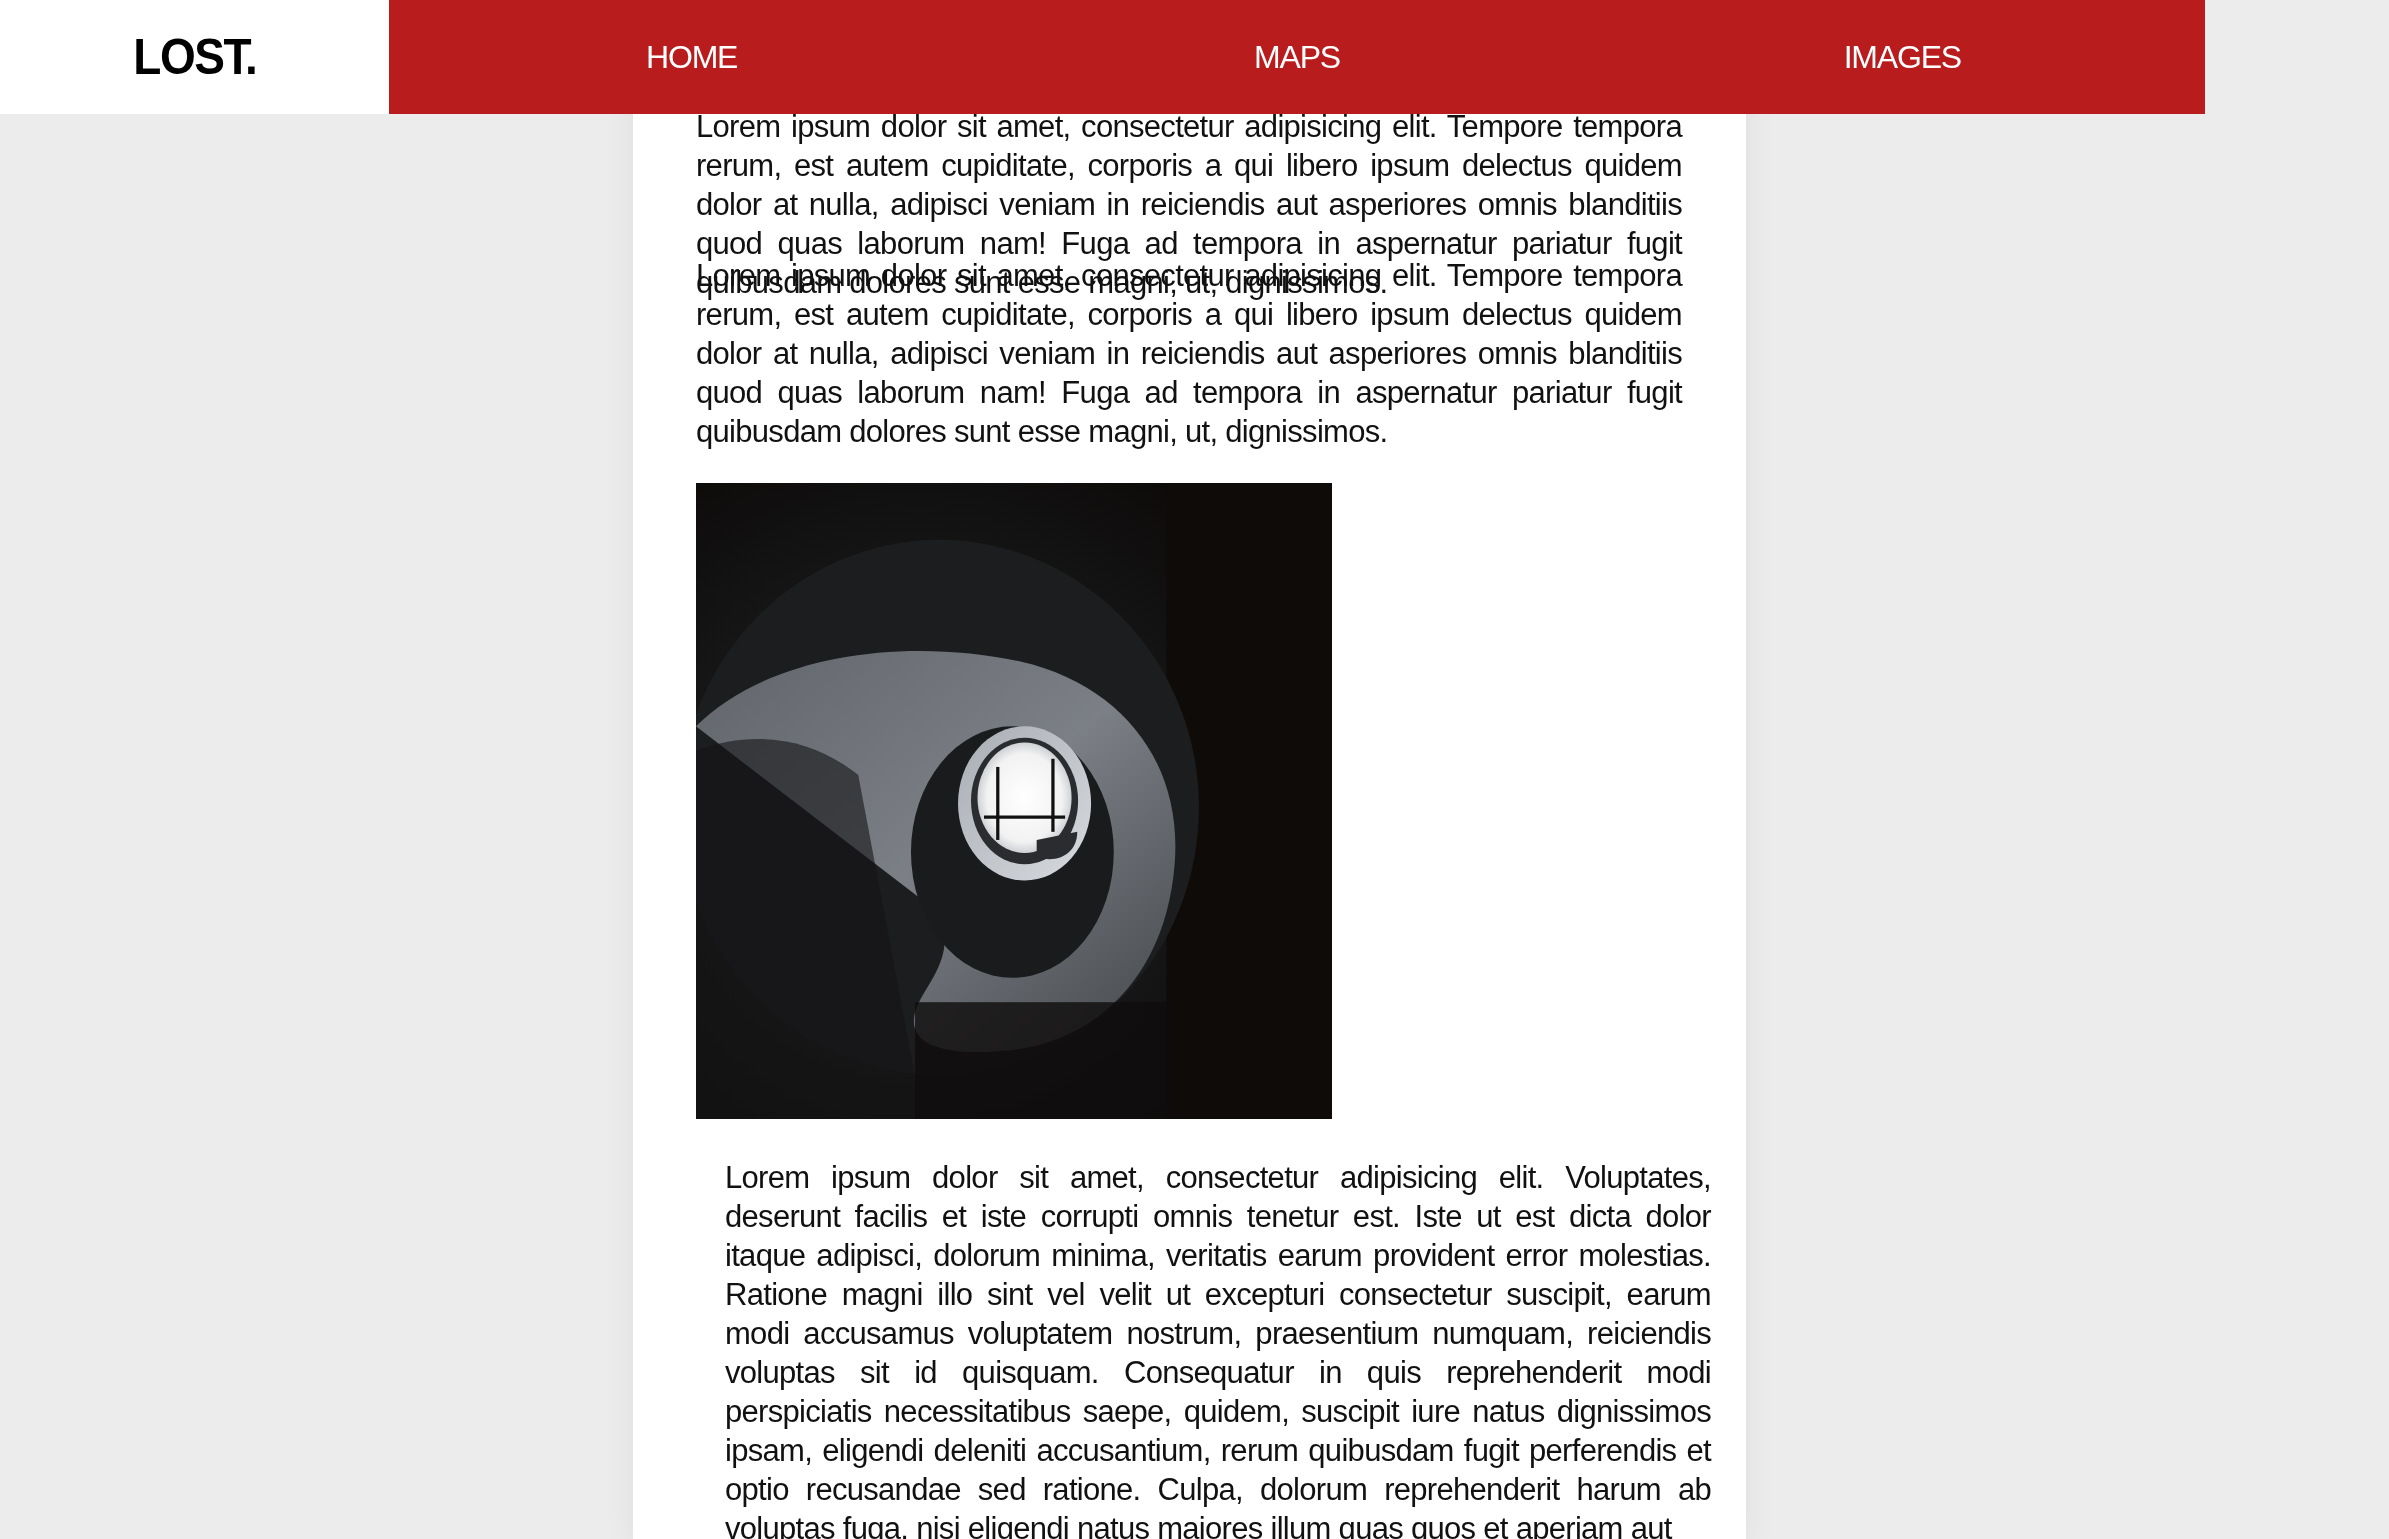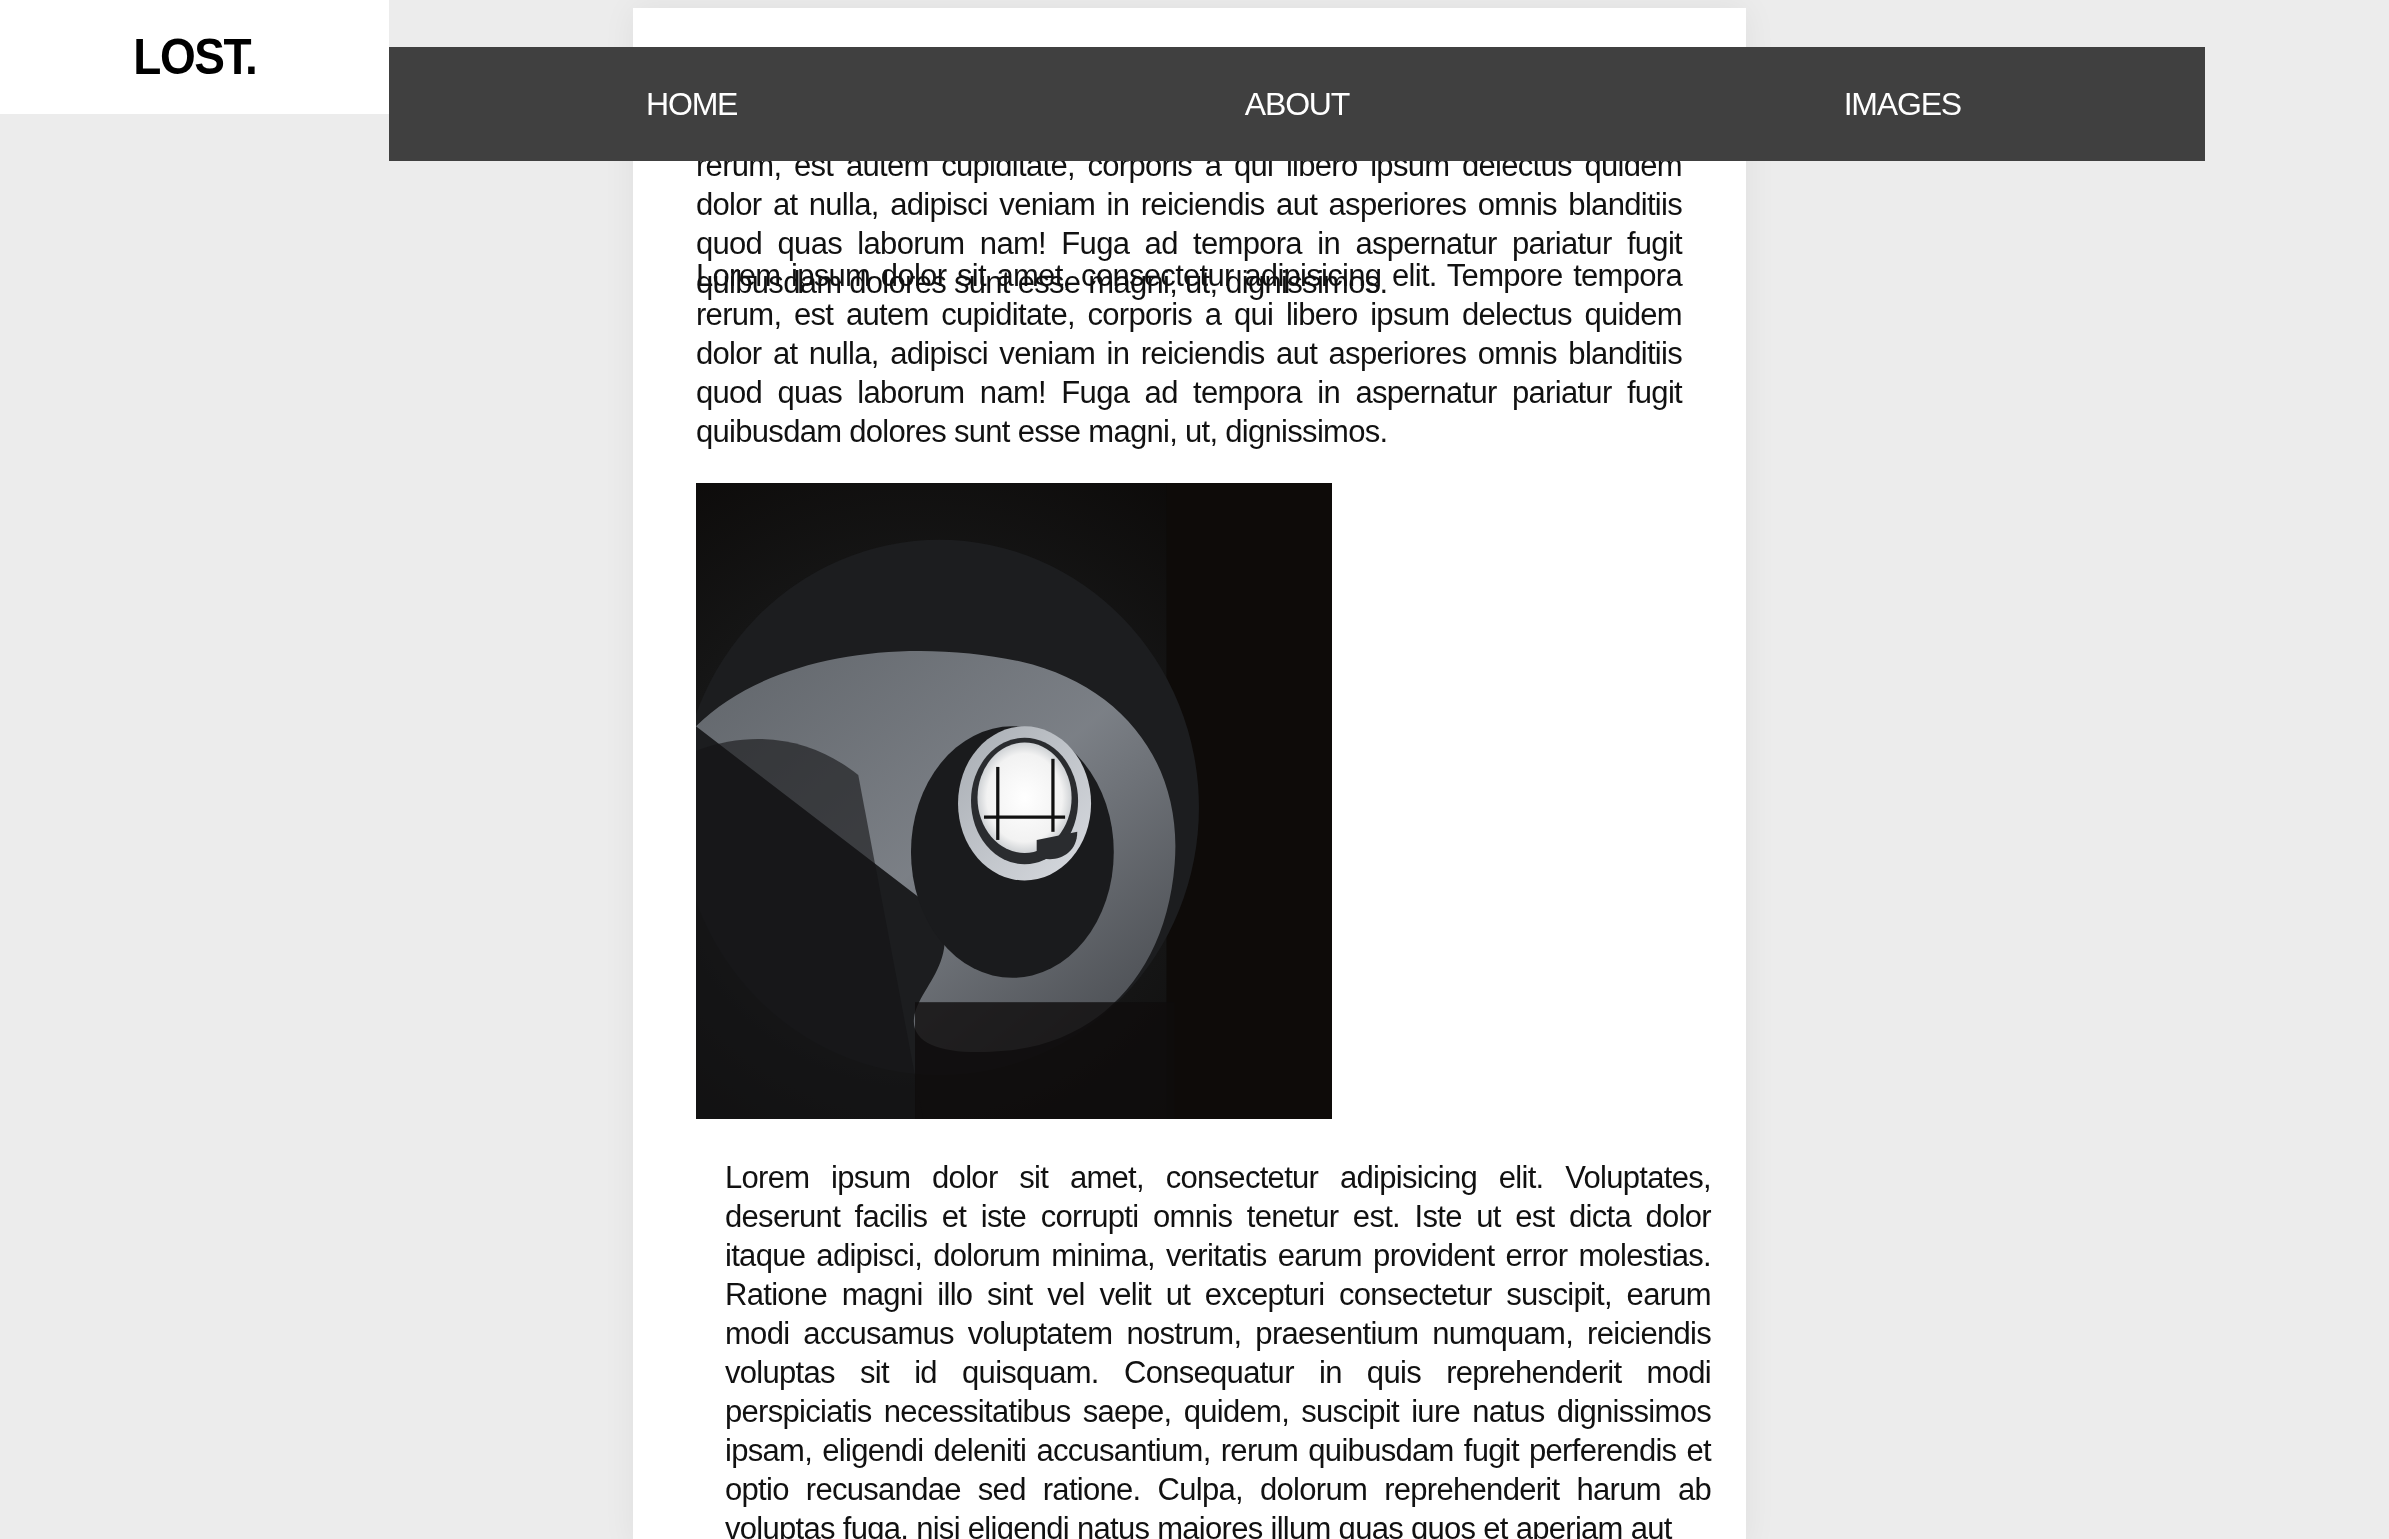--- a/index.html
+++ b/index.html
@@ -39,24 +39,23 @@
       font-family: "Liberation Sans", sans-serif;
       font-weight: bold;
       font-size: 50px;
       letter-spacing: -1.6px;
       color: #000;
       transform: scaleX(0.92);
     }
     .nav {
       flex: 1;
       height: 114px;
-      background: #404040;
+      background: #b91c1c;
       display: flex;
       align-items: center;
-      margin-top: 47px;
     }
     .nav-item {
       flex: 1;
       text-align: center;
       color: #ffffff;
       font-family: "Liberation Sans", sans-serif;
       font-weight: normal;
       font-size: 32px;
       letter-spacing: -1.2px;
       text-decoration: none;
@@ -105,21 +104,21 @@
 <body>
 
 <div class="page">
 
   <header class="header">
     <div class="logo-box">
       <span class="logo">LOST.</span>
     </div>
     <nav class="nav">
       <a class="nav-item">HOME</a>
-      <a class="nav-item">ABOUT</a>
+      <a class="nav-item">MAPS</a>
       <a class="nav-item">IMAGES</a>
     </nav>
   </header>
 
   <main class="card">
     <div class="content">
       <p class="para p1">Lorem ipsum dolor sit amet, consectetur adipisicing elit. Tempore tempora rerum, est autem cupiditate, corporis a qui libero ipsum delectus quidem dolor at nulla, adipisci veniam in reiciendis aut asperiores omnis blanditiis quod quas laborum nam! Fuga ad tempora in aspernatur pariatur fugit quibusdam dolores sunt esse magni, ut, dignissimos.</p>
       <p class="para p2">Lorem ipsum dolor sit amet, consectetur adipisicing elit. Tempore tempora rerum, est autem cupiditate, corporis a qui libero ipsum delectus quidem dolor at nulla, adipisci veniam in reiciendis aut asperiores omnis blanditiis quod quas laborum nam! Fuga ad tempora in aspernatur pariatur fugit quibusdam dolores sunt esse magni, ut, dignissimos.</p>
 
       <div class="photo">

